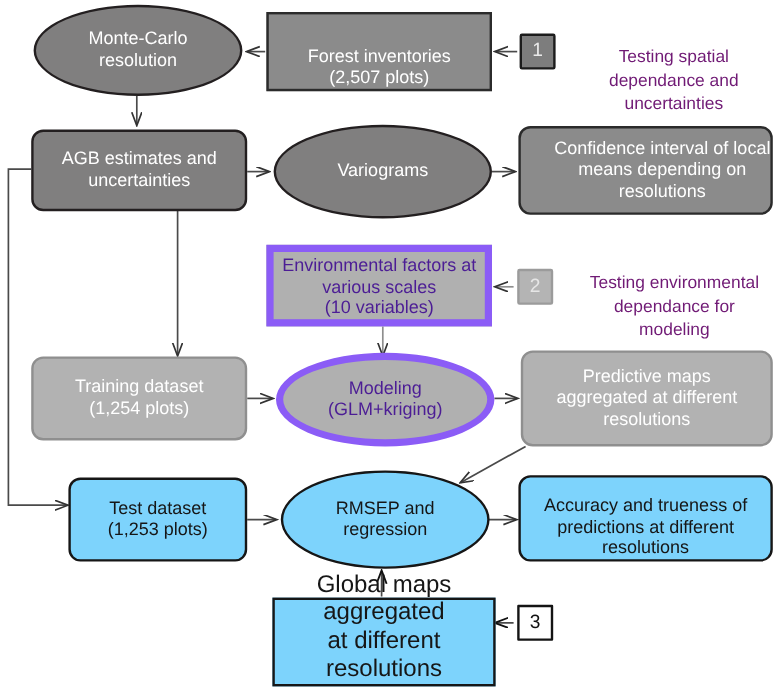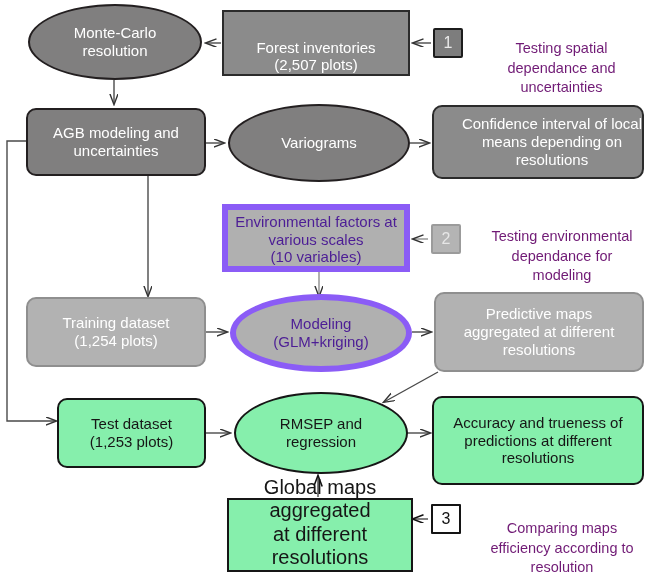--- a/index.html
+++ b/index.html
@@ -52,21 +52,21 @@
     background: #b0b0b0;
     border: 6px solid #8b5cf6;
     color: #4c1d95;
   }
   .lightb {
     background: #b2b2b2;
     border: 2px solid #8f8f8f;
     color: #ffffff;
   }
   .white {
-    background: #86efac;
+    background: #7dd3fc;
     border: 2px solid #161616;
     color: #161616;
   }
 
   .badge {
     position: absolute;
     display: flex;
     align-items: center;
     justify-content: center;
     box-sizing: border-box;
@@ -153,21 +153,21 @@
     <span>1</span>
   </div>
 
   <div class="note" style="left:474px; top:20px; width:175px;">
     <span>Testing spatial
 dependance and
 uncertainties</span>
   </div>
 
   <div class="node rrect dark" style="left:26px; top:108px; width:180px; height:68px; font-size:15px;">
-    <span>AGB modeling and
+    <span>AGB estimates and
 uncertainties</span>
   </div>
 
   <div class="node ellipse dark" style="left:228px; top:104px; width:182px; height:78px; font-size:15px;">
     <span>Variograms</span>
   </div>
 
   <div class="node rrect mid" style="left:432px; top:105px; width:212px; height:74px; font-size:15px;justify-content:flex-end;">
     <span>Confidence interval of local
 means depending on
@@ -209,34 +209,29 @@
   <div class="node rrect white" style="left:57px; top:398px; width:149px; height:70px; font-size:15px;">
     <span>Test dataset
 (1,253 plots)</span>
   </div>
 
   <div class="node ellipse white" style="left:234px; top:392px; width:174px; height:82px; font-size:15px;">
     <span>RMSEP and
 regression</span>
   </div>
 
-  <div class="node rrect white" style="left:432px; top:396px; width:212px; height:89px; font-size:15px;">
+  <div class="node rrect white" style="left:432px; top:396px; width:212px; height:72px; font-size:15px;align-items:flex-end;">
     <span>Accuracy and trueness of
 predictions at different
 resolutions</span>
   </div>
 
   <div class="node rect white" style="left:227px; top:498px; width:186px; height:74px; font-size:20px;">
     <span>Global maps aggregated
 at different resolutions</span>
   </div>
 
   <div class="badge white" style="left:431px; top:504px; width:30px; height:30px;">
     <span>3</span>
   </div>
 
-  <div class="note" style="left:472px; top:500px; width:180px;">
-    <span>Comparing maps
-efficiency according to
-resolution</span>
-  </div>
 
 </div>
 
 </body></html>

